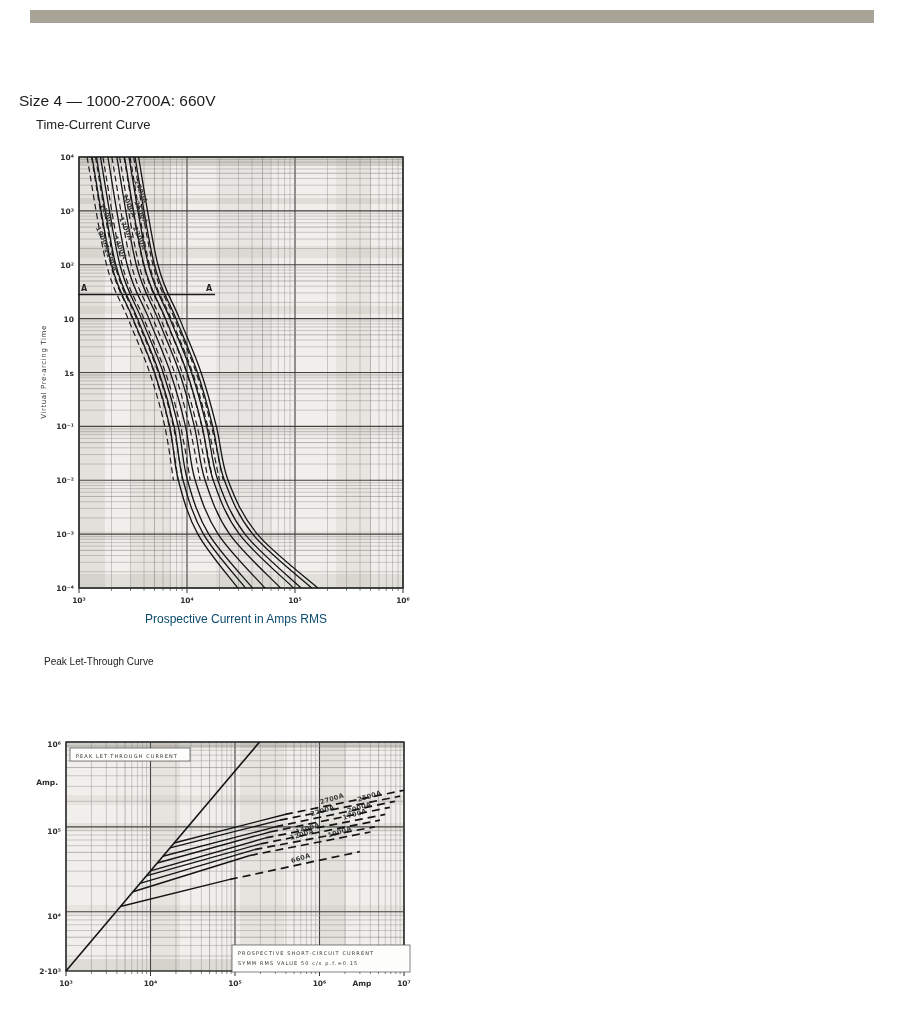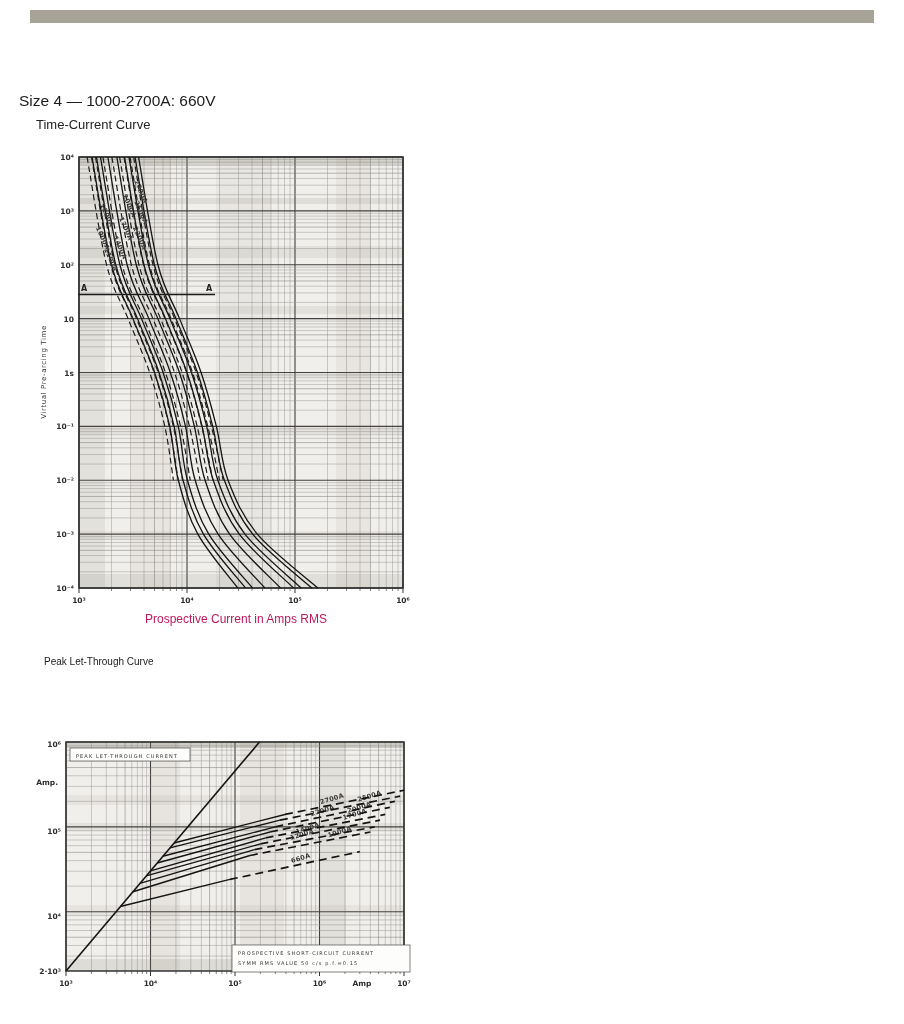--- a/index.html
+++ b/index.html
@@ -5,21 +5,21 @@
   html,body{margin:0;padding:0;background:#fff;}
   body{width:904px;height:1024px;position:relative;overflow:hidden;
        font-family:"Liberation Sans",sans-serif;color:#1d1d1d;}
   .abs{position:absolute;}
   #accentBar{left:30px;top:10px;width:844px;height:13px;background:#a7a497;}
   #titleBlock{left:62px;top:20px;width:800px;font-size:23px;line-height:30px;
               font-weight:400;color:#1c1c1c;letter-spacing:.2px;}
   #subtitle{left:19px;top:92px;font-size:15.5px;color:#1c1c1c;}
   #tcHeading{left:36px;top:117px;font-size:13px;color:#222;}
   #tcChart{left:36px;top:146px;}
-  #tcCaption{left:36px;top:612px;width:400px;text-align:center;font-size:12px;color:#be185d;}
+  #tcCaption{left:36px;top:612px;width:400px;text-align:center;font-size:12px;color:#0c4a6e;}
   #pltHeading{left:44px;top:656px;font-size:10px;color:#222;}
   #pltChart{left:30px;top:735px;}
   svg{display:block;}
   svg text{font-family:"DejaVu Sans",sans-serif;fill:#383838;}
   svg .tick{font-size:7.5px;font-weight:bold;fill:#2d2d2d;}
   svg .clabel{font-size:6.5px;font-weight:bold;fill:#3a3a3a;letter-spacing:.3px;}
   svg .tiny{font-size:5px;letter-spacing:1.1px;fill:#333;}
   svg .axt{font-size:7px;letter-spacing:.6px;fill:#333;}
   svg .amark{font-size:8px;font-weight:bold;fill:#222;}
 </style>

